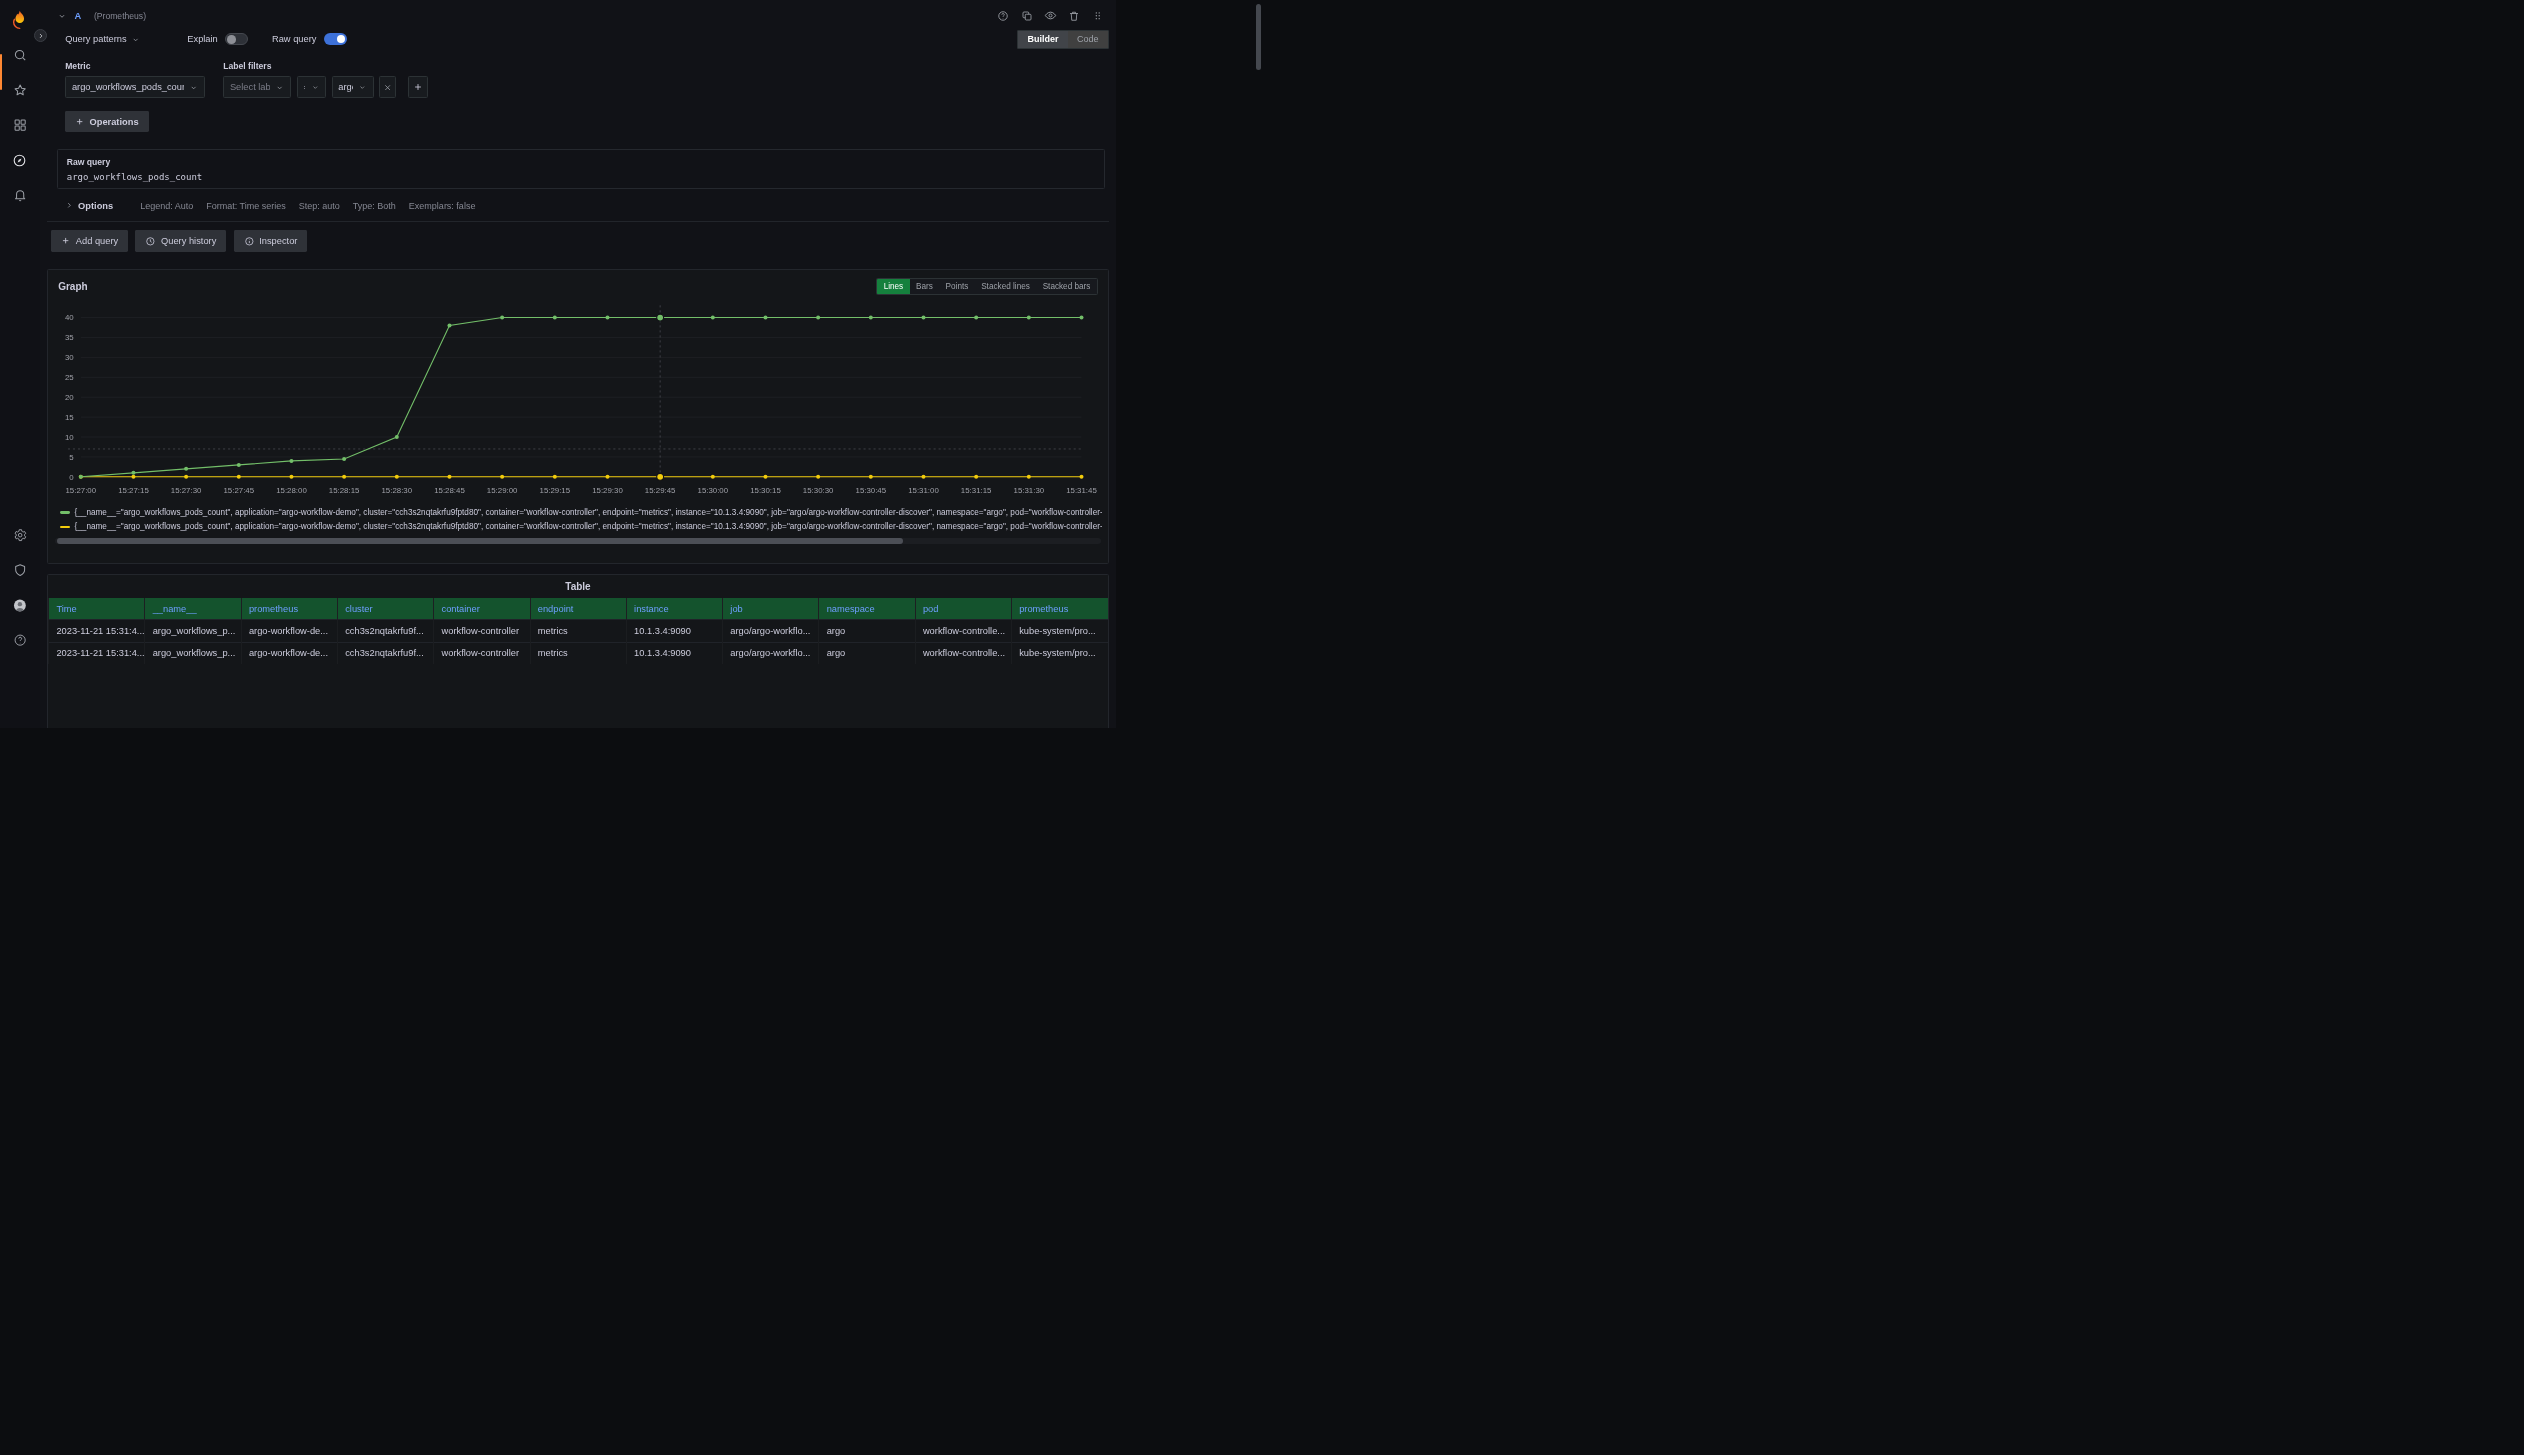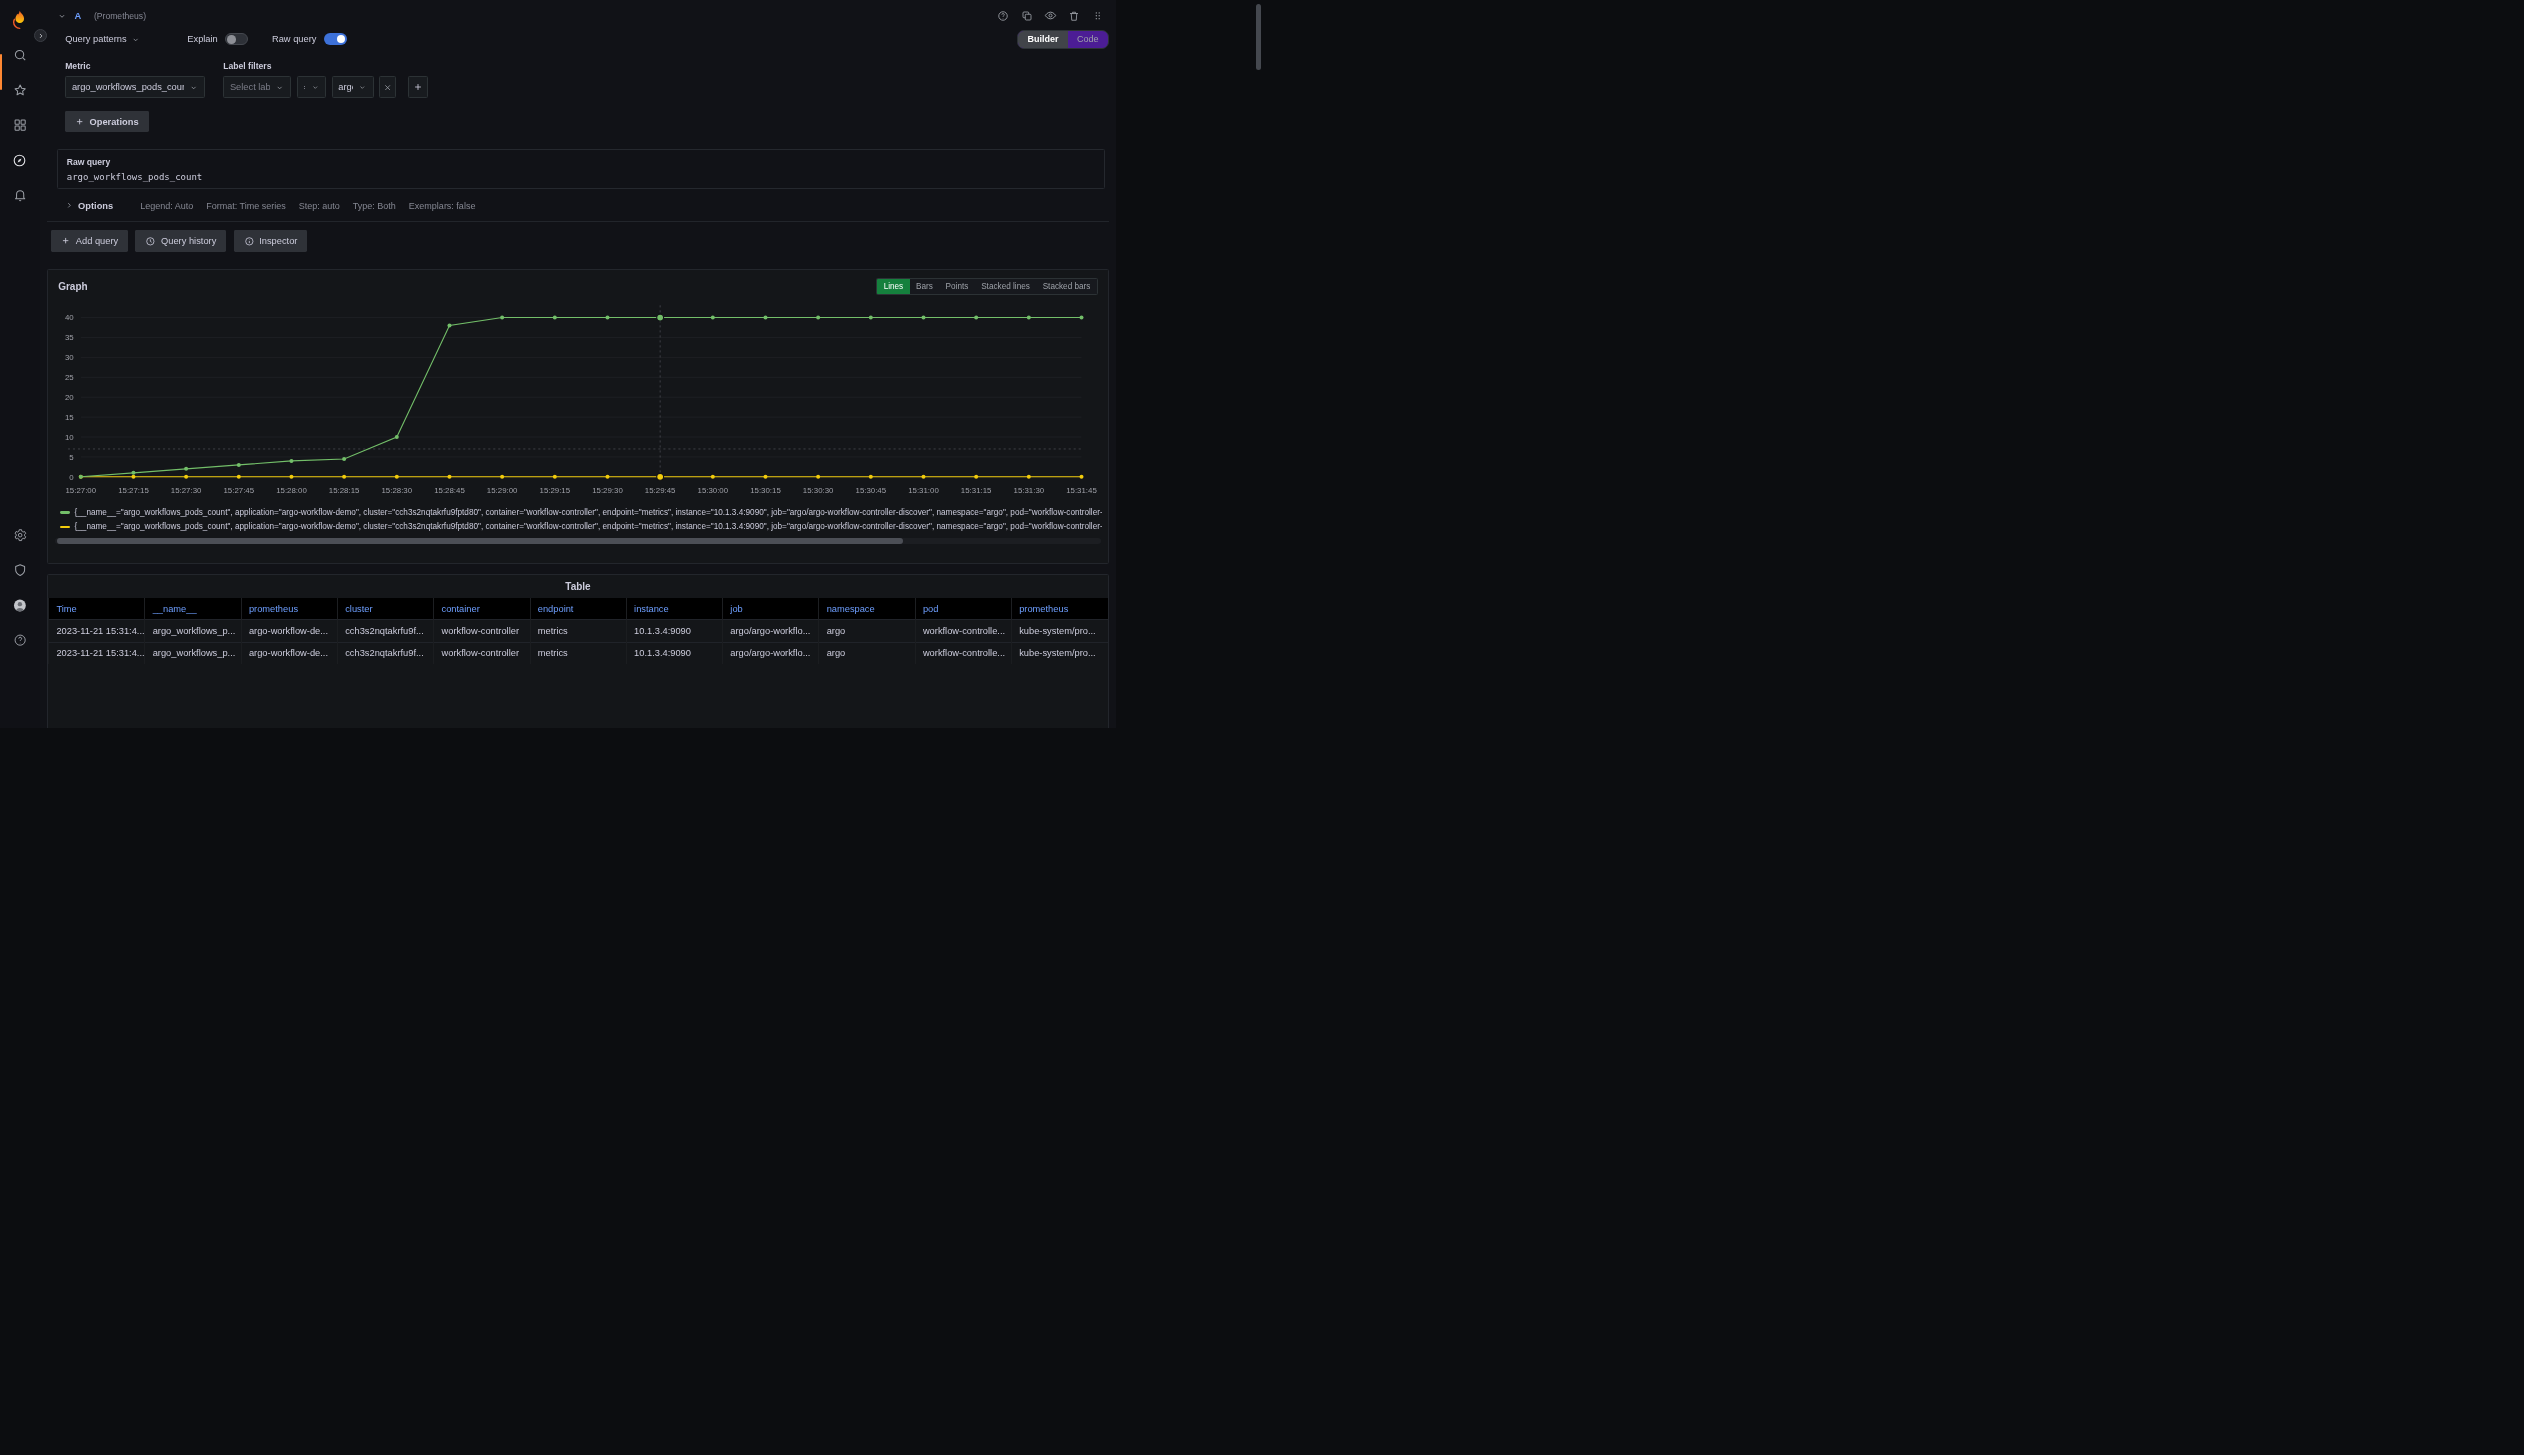--- a/index.html
+++ b/index.html
@@ -28,21 +28,21 @@
   .qh-icons .icon-btn{width:13px;height:13px}
 
   .qtoolbar{display:flex;align-items:center;height:21.5px;margin-top:4.3px;padding-left:18px}
   .dd-ghost{display:flex;align-items:center;gap:4.3px;color:#ccccdc;font-size:9.3px;cursor:pointer}
   .toggle-label{color:#ccccdc;font-size:9.3px}
   .toggle{width:23px;height:11.5px;border-radius:6.4px;position:relative;cursor:pointer;margin-left:7.2px}
   .toggle.off{background:#2e3138;border:0.7px solid #44474e}
   .toggle.off .knob{position:absolute;left:1.4px;top:0.7px;width:8.6px;height:8.6px;border-radius:50%;background:#8e9097}
   .toggle.on{background:#3d71d9}
   .toggle.on .knob{position:absolute;right:1.4px;top:1.4px;width:8.6px;height:8.6px;border-radius:50%;background:#fff}
-  .seg-group{display:flex;border:0.7px solid #2c3235;border-radius:7px;overflow:hidden;background:#4c1d95}
+  .seg-group{display:flex;border:0.7px solid #2c3235;border-radius:1px;overflow:hidden;background:#404040}
   .seg{padding:3.6px 9.3px;font-size:9px;color:#9da1a8;cursor:pointer;border:none;background:transparent;font-family:inherit}
   .seg.active{background:#414449;color:#fff;font-weight:700}
 
   .builder-row{display:flex;margin-top:11.5px;padding-left:18px;gap:18px}
   .field-label{font-size:8.6px;font-weight:700;color:#ccccdc;margin-bottom:5px}
   .select{height:21.5px;background:#181b1f;border:0.7px solid #2c3235;border-radius:1.4px;display:flex;align-items:center;justify-content:space-between;padding:0 5.7px;gap:5.7px;cursor:pointer;font-size:9.3px}
   .select .val{white-space:nowrap;overflow:hidden}
   .select .ph{color:#7b7d88}
   .chev{color:#9da1a8;flex:none}
   .filters{display:flex;gap:5.7px;align-items:flex-end}
@@ -76,21 +76,21 @@
   .legend{margin:1.4px 0 0 5.7px}
   .legend-row{display:flex;align-items:center;gap:5px;height:14.3px;font-size:8.2px;color:#ccccdc;white-space:nowrap;overflow:hidden;cursor:pointer}
   .legend-dash{width:10px;height:2.1px;border-radius:1.4px;flex:none}
 
   .hscroll{height:5.7px;background:#1c1e22;border-radius:2.9px;position:relative;margin:4.3px 1.4px 2.9px 1.4px}
   .hscroll .thumb{position:absolute;top:0;height:100%;border-radius:2.9px;background:#4c4f56;cursor:pointer}
 
   .table-panel{height:179px;overflow:hidden}
   .table-title{text-align:center;font-size:10px;font-weight:700;padding:6.4px 0 5.7px 0}
   table{width:100%;border-collapse:collapse;table-layout:fixed;font-size:9.3px}
-  th{color:#6e9fff;font-weight:400;text-align:left;padding:5.7px 7.2px;background:#000000;white-space:nowrap;overflow:hidden;cursor:pointer;border-left:0.7px solid rgba(255,255,255,0.04)}
+  th{color:#6e9fff;font-weight:400;text-align:left;padding:5.7px 7.2px;background:#14532d;white-space:nowrap;overflow:hidden;cursor:pointer;border-left:0.7px solid rgba(255,255,255,0.04)}
   td{padding:5.7px 7.2px;border-top:0.7px solid #202329;white-space:nowrap;overflow:hidden;border-left:0.7px solid rgba(255,255,255,0.03)}
   .table-hscroll{position:absolute;left:5.7px;right:5.7px;bottom:2.9px;height:5.7px;background:#17191d;border-radius:2.9px}
   .table-hscroll .thumb{position:absolute;top:0;height:100%;width:46%;left:2.9px;border-radius:2.9px;background:#3f434a}
 
   .vscroll{position:absolute;right:1.4px;top:2.9px;bottom:2.9px;width:5px;z-index:5}
   .vscroll .thumb{position:absolute;top:1.4px;width:100%;height:66px;border-radius:2.9px;background:#45484f}
 </style>
 </head>
 <body>
 

